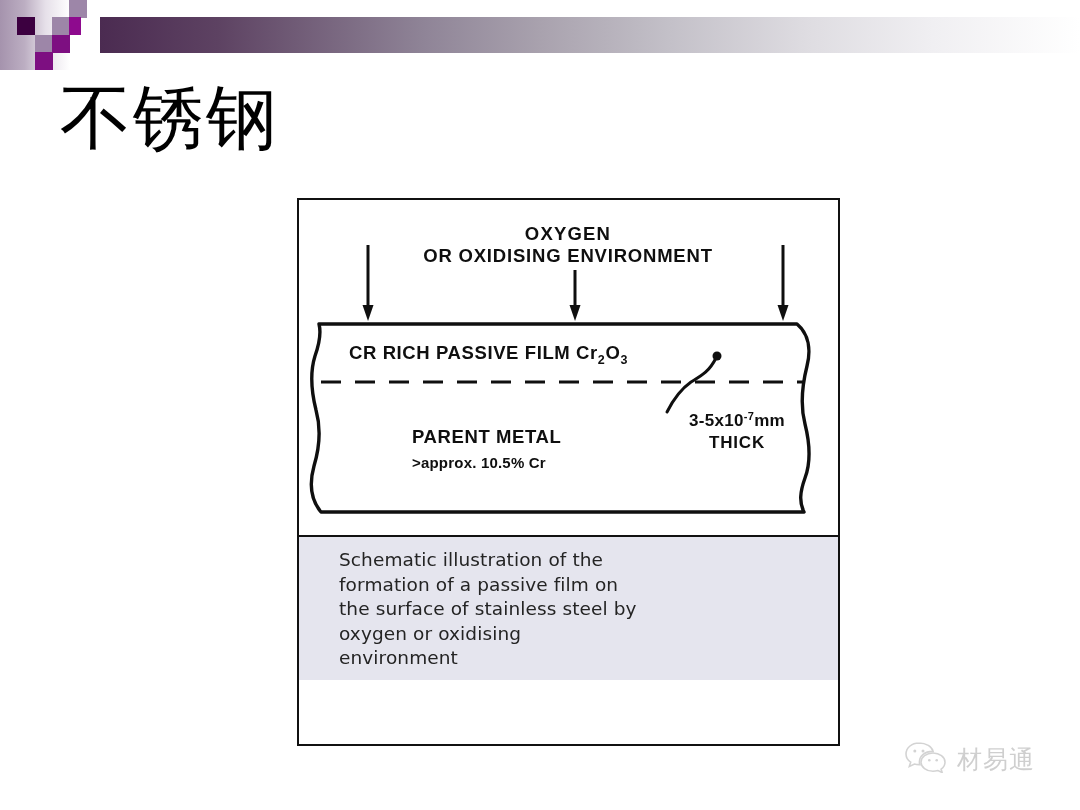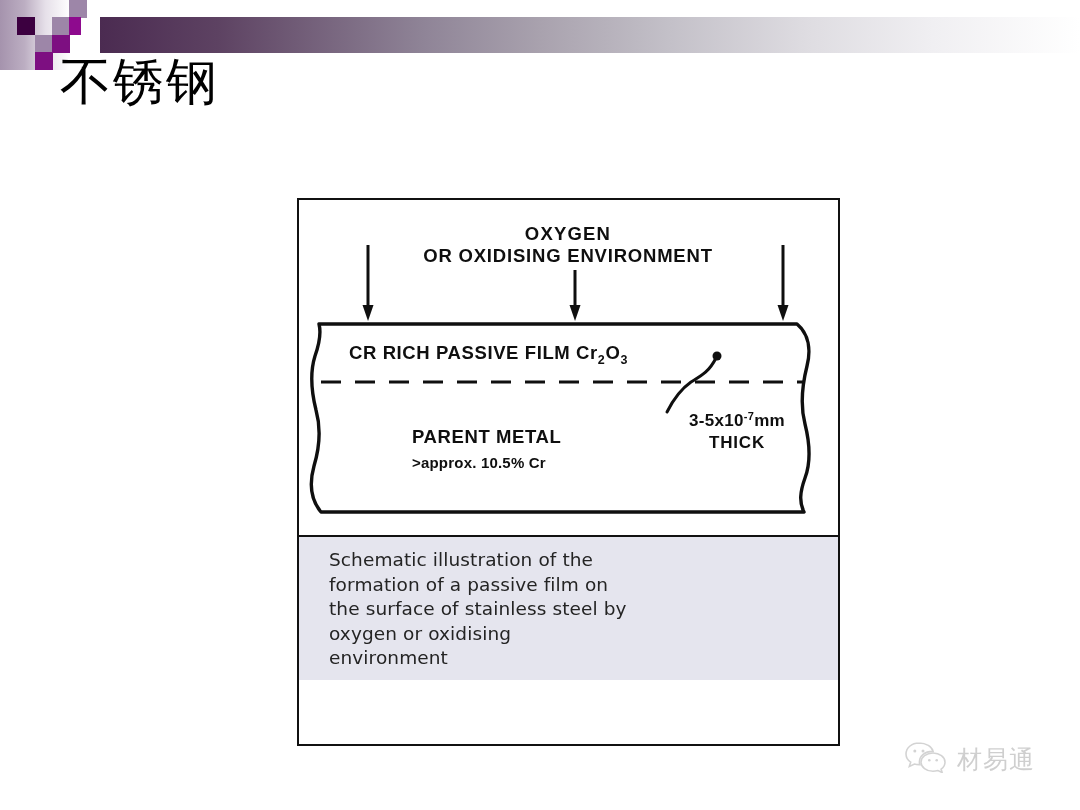--- a/index.html
+++ b/index.html
@@ -42,23 +42,23 @@
     background: linear-gradient(to right, #a593ad 0%, #bcaec2 35%, #e6e0e9 65%, #ffffff 100%);
   }
   .sq {
     position: absolute;
   }
 
   
   #slide-title {
     position: absolute;
     left: 60px;
-    top: 53px;
+    top: 77px;
     font-family: "DejaVu Serif", "Liberation Serif", serif;
-    font-size: 51px;
+    font-size: 71px;
     line-height: 1.15;
     color: #000000;
     letter-spacing: 2px;
     white-space: nowrap;
   }
 
   
   #figure-block {
     position: absolute;
     left: 297px;
@@ -107,21 +107,21 @@
     white-space: nowrap;
     flex: 0 0 auto;
     letter-spacing: 0.2px;
     padding-top: 1px;
   }
   #caption-text {
     font-family: "DejaVu Sans", "Liberation Sans", sans-serif;
     font-size: 18.5px;
     color: #242424;
     line-height: 1.33;
-    margin-left: 12px;
+    margin-left: 22px;
     letter-spacing: 0.1px;
     white-space: pre-line;
   }
 
   
   #watermark {
     position: absolute;
     left: 905px;
     top: 738px;
     width: 170px;

